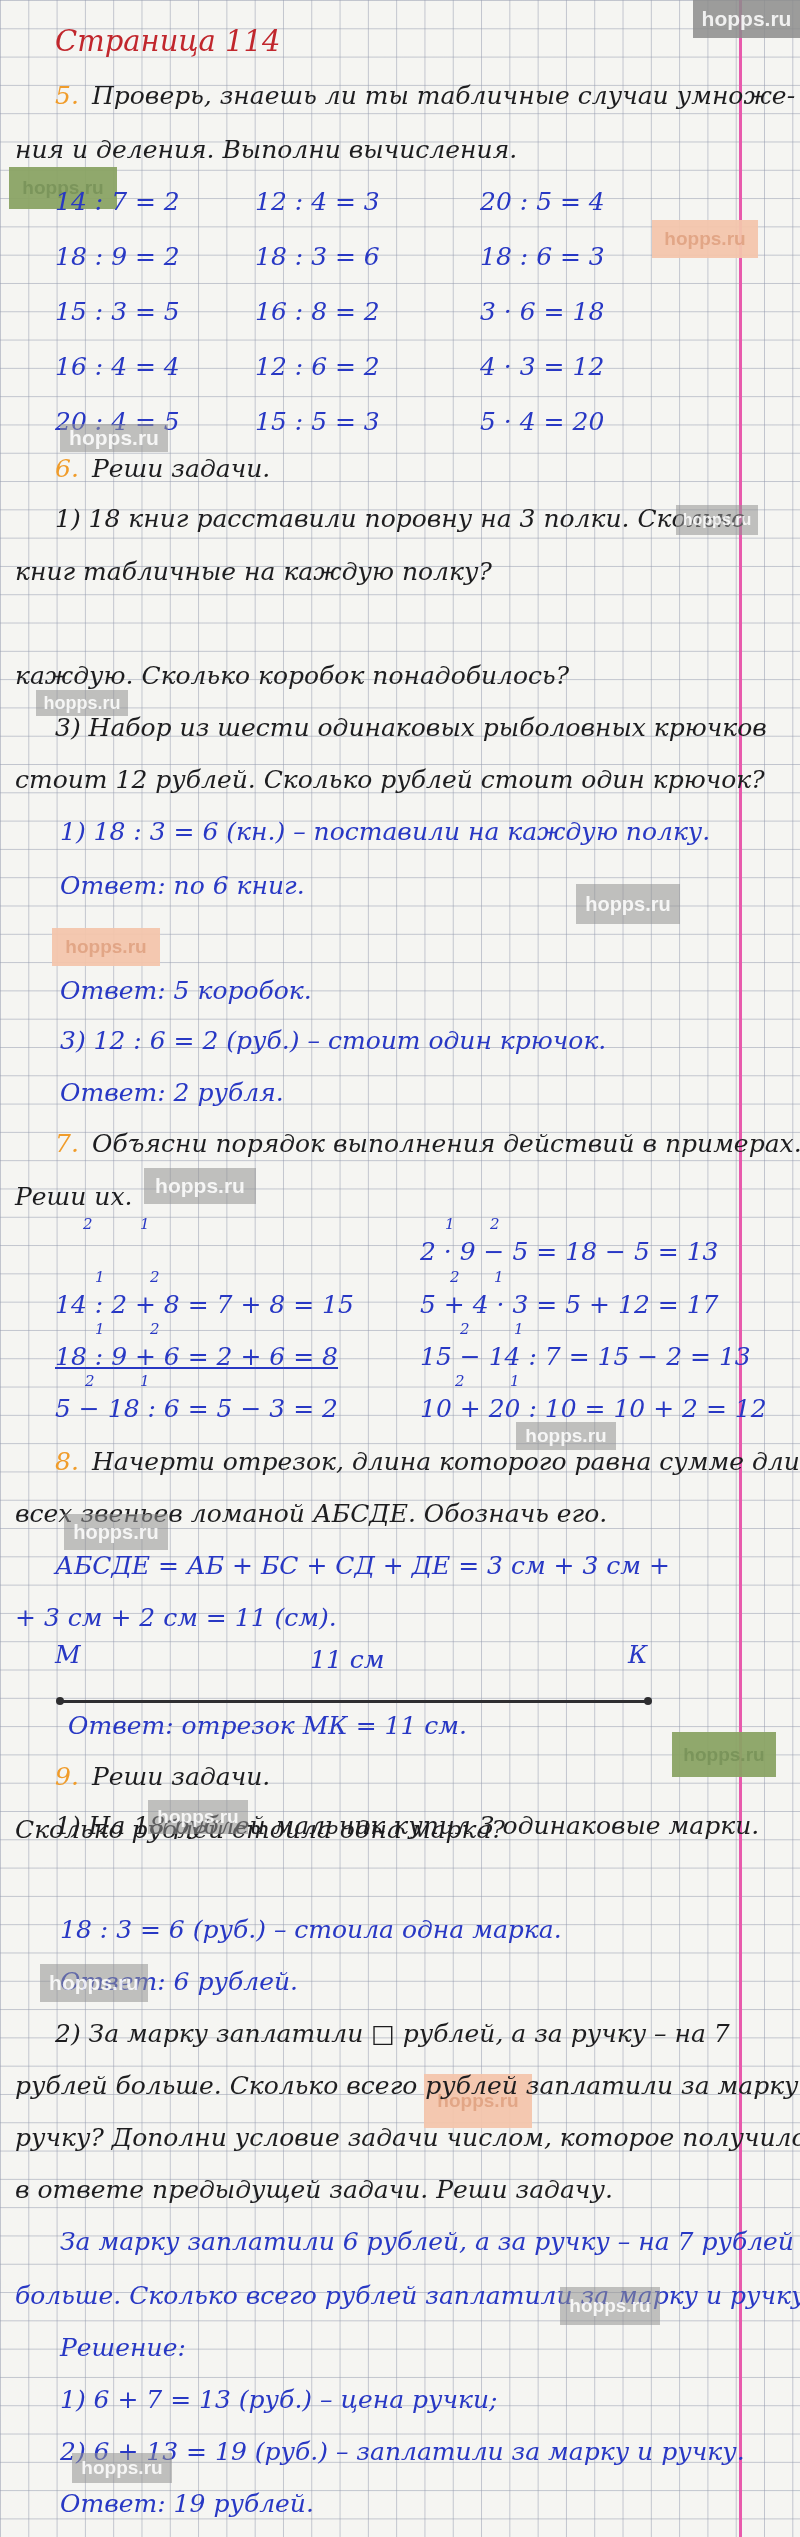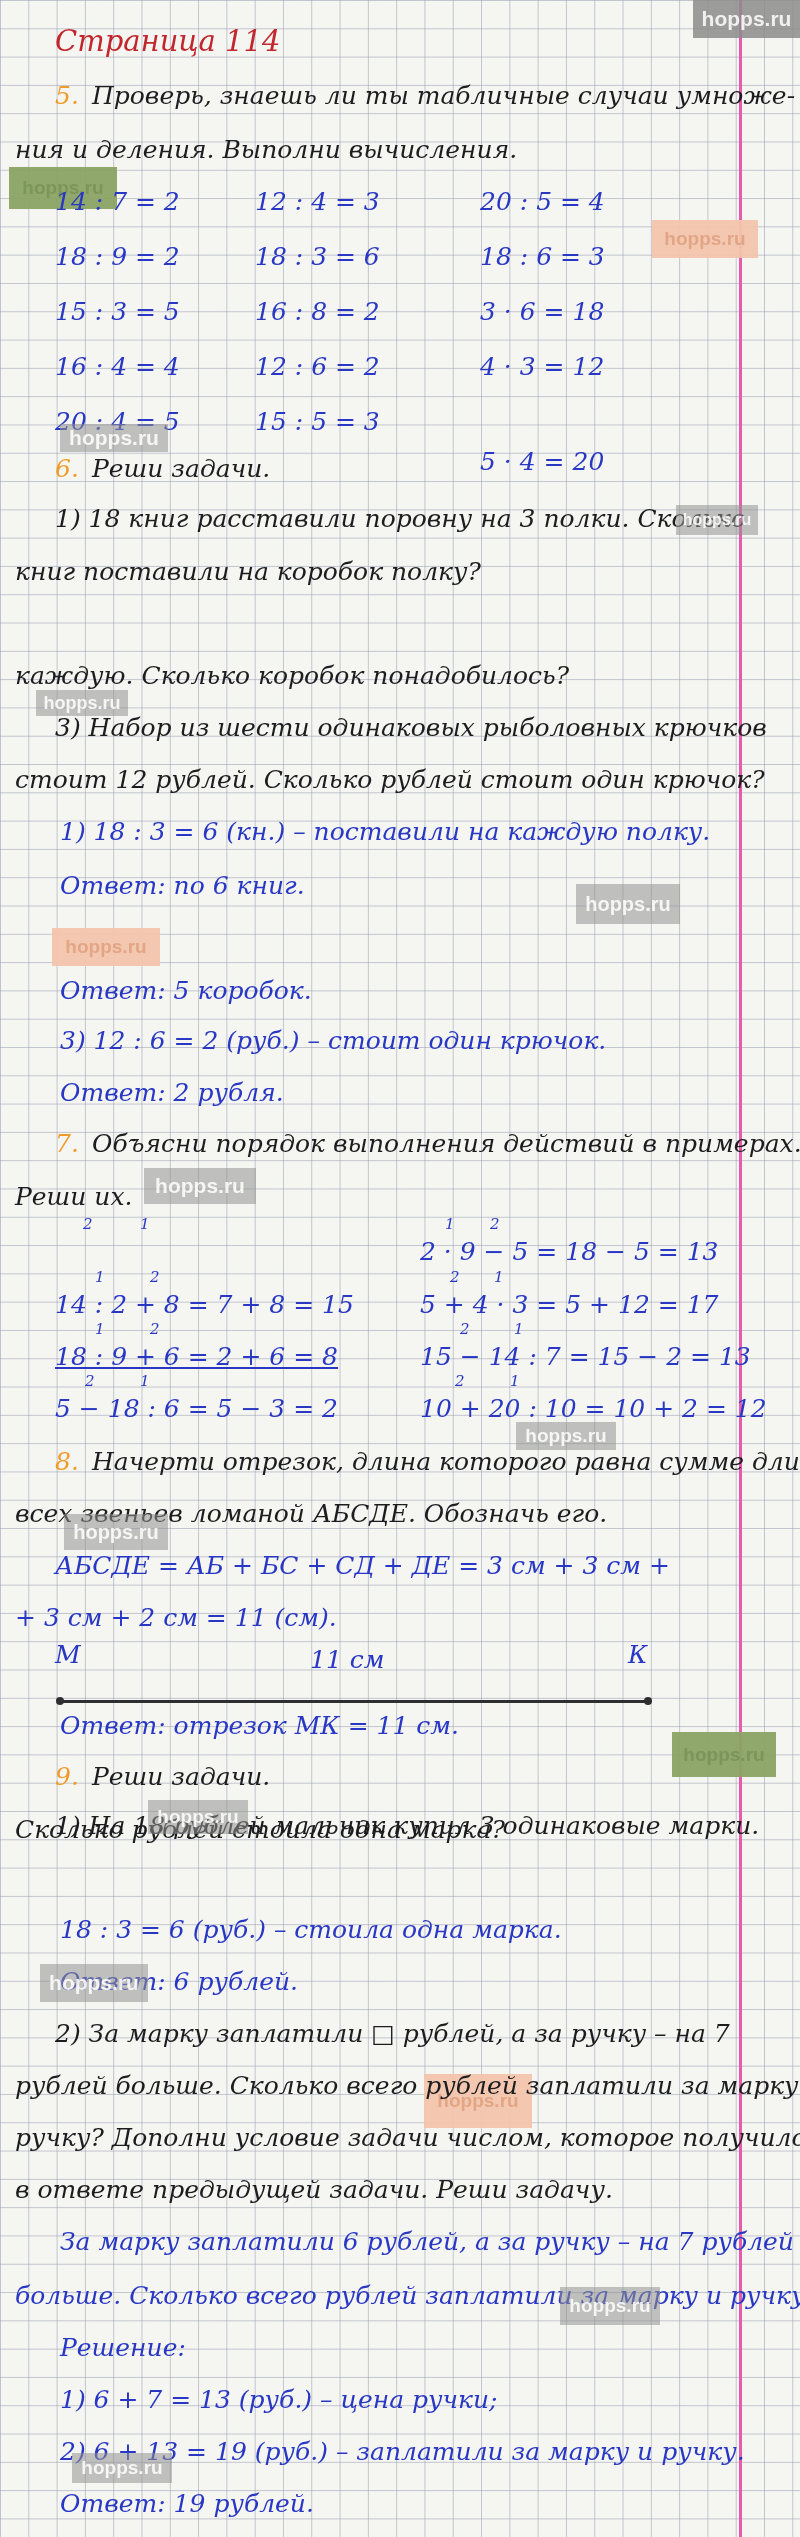--- a/index.html
+++ b/index.html
@@ -43,25 +43,25 @@
     <div class="tx" style="left: 255px; top: 243px; color: rgb(40, 56, 196);">18 : 3 = 6</div>
     <div class="tx" style="left: 480px; top: 243px; color: rgb(40, 56, 196);">18 : 6 = 3</div>
     <div class="tx" style="left: 55px; top: 298px; color: rgb(40, 56, 196);">15 : 3 = 5</div>
     <div class="tx" style="left: 255px; top: 298px; color: rgb(40, 56, 196);">16 : 8 = 2</div>
     <div class="tx" style="left: 480px; top: 298px; color: rgb(40, 56, 196);">3 · 6 = 18</div>
     <div class="tx" style="left: 55px; top: 353px; color: rgb(40, 56, 196);">16 : 4 = 4</div>
     <div class="tx" style="left: 255px; top: 353px; color: rgb(40, 56, 196);">12 : 6 = 2</div>
     <div class="tx" style="left: 480px; top: 353px; color: rgb(40, 56, 196);">4 · 3 = 12</div>
     <div class="tx" style="left: 55px; top: 408px; color: rgb(40, 56, 196);">20 : 4 = 5</div>
     <div class="tx" style="left: 255px; top: 408px; color: rgb(40, 56, 196);">15 : 5 = 3</div>
-    <div class="tx" style="left: 480px; top: 408px; color: rgb(40, 56, 196); margin-top: 40px;">5 · 4 = 20</div>
+    <div class="tx" style="left: 480px; top: 408px; color: rgb(40, 56, 196);">5 · 4 = 20</div>
     <div class="tx" style="left: 55px; top: 455px; color: rgb(240, 156, 42);">6.</div>
     <div class="tx" style="left: 92px; top: 455px; color: rgb(29, 29, 31);">Реши задачи.</div>
     <div class="tx" style="left: 55px; top: 505px; color: rgb(29, 29, 31);">1) 18 книг расставили поровну на 3 полки. Сколько</div>
-    <div class="tx" style="left: 15px; top: 558px; color: rgb(29, 29, 31);">книг поставили на коробок полку?</div>
+    <div class="tx" style="left: 15px; top: 558px; color: rgb(29, 29, 31);">книг табличные на каждую полку?</div>
     <div class="tx" style="left: 15px; top: 662px; color: rgb(29, 29, 31);">каждую. Сколько коробок понадобилось?</div>
     <div class="tx" style="left: 55px; top: 714px; color: rgb(29, 29, 31);">3) Набор из шести одинаковых рыболовных крючков</div>
     <div class="tx" style="left: 15px; top: 766px; color: rgb(29, 29, 31);">стоит 12 рублей. Сколько рублей стоит один крючок?</div>
     <div class="tx" style="left: 60px; top: 818px; color: rgb(40, 56, 196);">1) 18 : 3 = 6 (кн.) – поставили на каждую полку.</div>
     <div class="tx" style="left: 60px; top: 872px; color: rgb(40, 56, 196);">Ответ: по 6 книг.</div>
     <div class="tx" style="left: 60px; top: 977px; color: rgb(40, 56, 196);">Ответ: 5 коробок.</div>
     <div class="tx" style="left: 60px; top: 1027px; color: rgb(40, 56, 196);">3) 12 : 6 = 2 (руб.) – стоит один крючок.</div>
     <div class="tx" style="left: 60px; top: 1079px; color: rgb(40, 56, 196);">Ответ: 2 рубля.</div>
     <div class="tx" style="left: 55px; top: 1130px; color: rgb(240, 156, 42);">7.</div>
     <div class="tx" style="left: 92px; top: 1130px; color: rgb(29, 29, 31);">Объясни порядок выполнения действий в примерах.</div>
@@ -90,21 +90,21 @@
     <div class="tx" style="left: 55px; top: 1395px; color: rgb(40, 56, 196);">5 − 18 : 6 = 5 − 3 = 2</div>
     <div class="tx" style="left: 420px; top: 1395px; color: rgb(40, 56, 196);">10 + 20 : 10 = 10 + 2 = 12</div>
     <div class="tx" style="left: 55px; top: 1448px; color: rgb(240, 156, 42);">8.</div>
     <div class="tx" style="left: 92px; top: 1448px; color: rgb(29, 29, 31);">Начерти отрезок, длина которого равна сумме длин</div>
     <div class="tx" style="left: 15px; top: 1500px; color: rgb(29, 29, 31);">всех звеньев ломаной АБСДЕ. Обозначь его.</div>
     <div class="tx" style="left: 55px; top: 1552px; color: rgb(40, 56, 196);">АБСДЕ = АБ + БС + СД + ДЕ = 3 см + 3 см +</div>
     <div class="tx" style="left: 15px; top: 1604px; color: rgb(40, 56, 196);">+ 3 см + 2 см = 11 (см).</div>
     <div class="tx" style="left: 55px; top: 1641px; color: rgb(40, 56, 196);">М</div>
     <div class="tx" style="left: 310px; top: 1646px; color: rgb(40, 56, 196);">11 см</div>
     <div class="tx" style="left: 628px; top: 1641px; color: rgb(40, 56, 196);">К</div>
-    <div class="tx" style="left: 60px; top: 1712px; color: rgb(40, 56, 196);">Ответ: отрезок МК = 11 см.</div>
+    <div class="tx" style="left: 68px; top: 1712px; color: rgb(40, 56, 196);">Ответ: отрезок МК = 11 см.</div>
     <div class="segline" style="left: 60px; top: 1700px; width: 588px; background: rgb(46, 46, 48);"></div>
     <div class="segdot" style="left: 56px; top: 1697px; background: rgb(46, 46, 48);"></div>
     <div class="segdot" style="left: 644px; top: 1697px; background: rgb(46, 46, 48);"></div>
     <div class="tx" style="left: 55px; top: 1763px; color: rgb(240, 156, 42);">9.</div>
     <div class="tx" style="left: 92px; top: 1763px; color: rgb(29, 29, 31);">Реши задачи.</div>
     <div class="tx" style="left: 55px; top: 1812px; color: rgb(29, 29, 31);">1) На 18 рублей мальчик купил 3 одинаковые марки.</div>
     <div class="tx" style="left: 15px; top: 1816px; color: rgb(29, 29, 31);">Сколько рублей стоила одна марка?</div>
     <div class="tx" style="left: 60px; top: 1916px; color: rgb(40, 56, 196);">18 : 3 = 6 (руб.) – стоила одна марка.</div>
     <div class="tx" style="left: 60px; top: 1968px; color: rgb(40, 56, 196);">Ответ: 6 рублей.</div>
     <div class="tx" style="left: 55px; top: 2020px; color: rgb(29, 29, 31);">2) За марку заплатили □ рублей, а за ручку – на 7</div>

